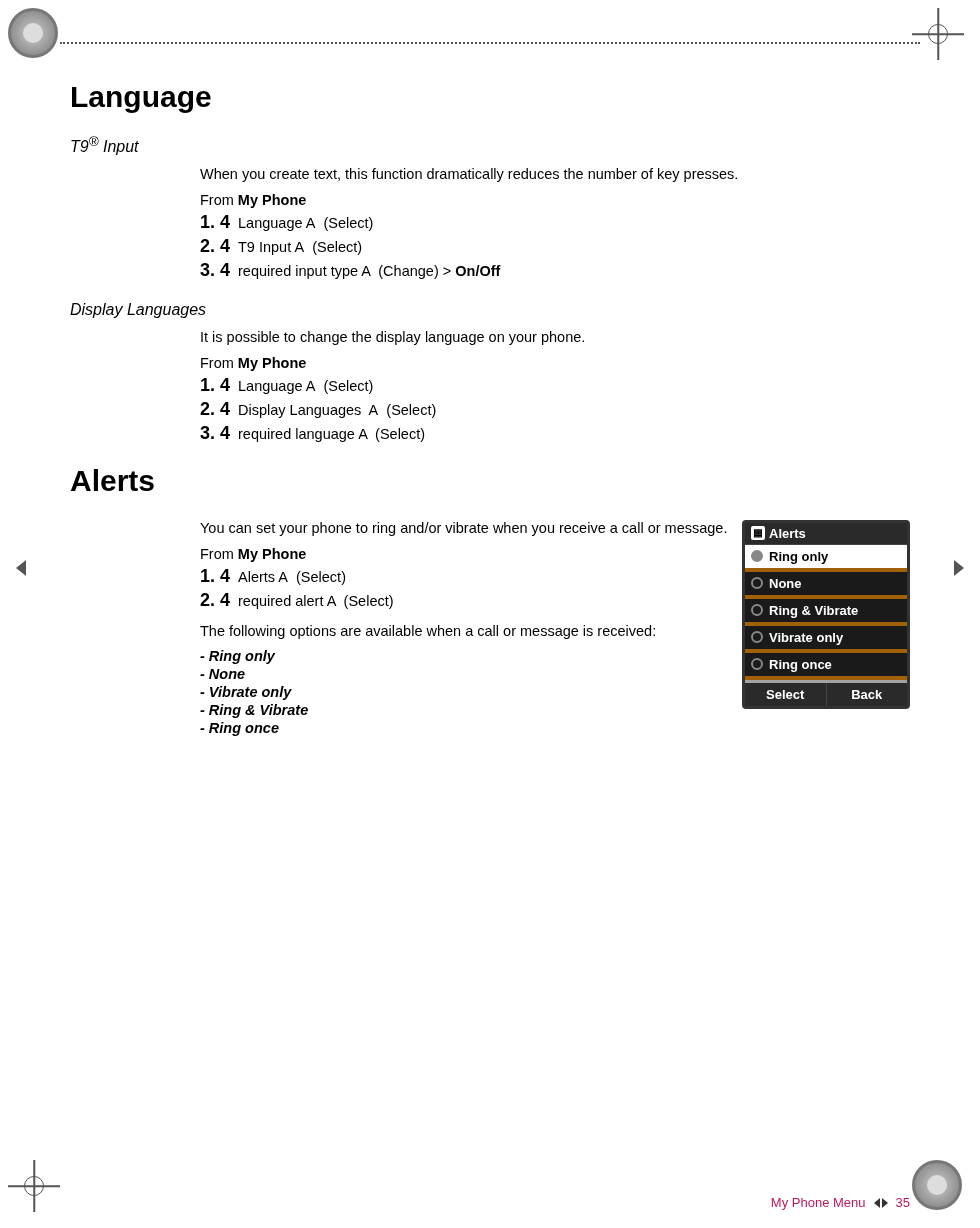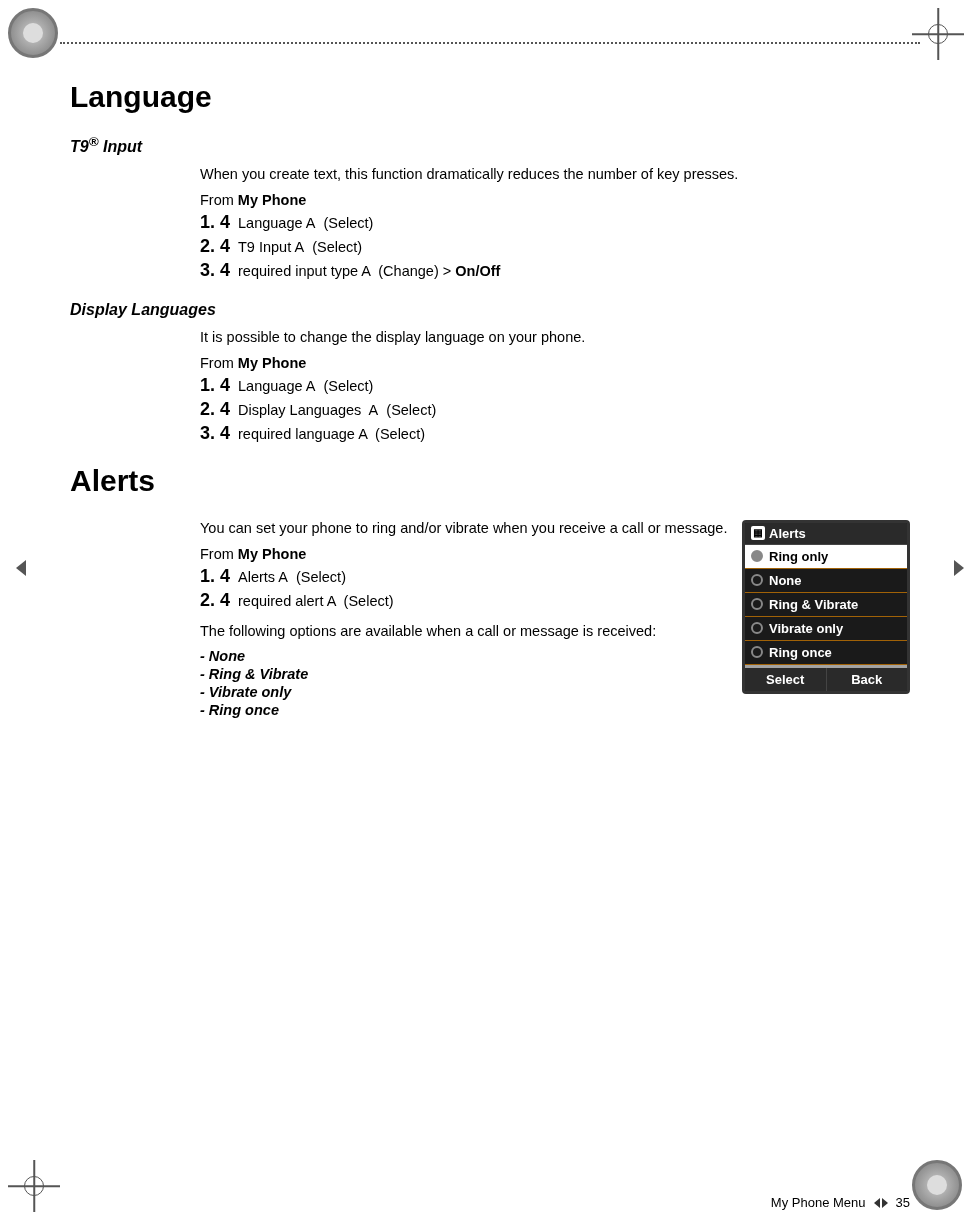--- a/index.html
+++ b/index.html
@@ -47,21 +47,21 @@
     .section-title-large {
       font-size: 30px;
       font-weight: bold;
       margin-bottom: 20px;
       margin-top: 10px;
     }
 
     .subsection-title {
       font-size: 16px;
       font-style: italic;
-      font-weight: bold;
+      font-weight: normal;
       margin-bottom: 8px;
     }
 
     .indented {
       margin-left: 130px;
     }
 
     .body-text {
       font-size: 14.5px;
       line-height: 1.5;
@@ -147,21 +147,21 @@
     }
 
     .screen-row {
       display: flex;
       align-items: center;
       gap: 6px;
       padding: 4px 6px;
       color: #fff;
       font-size: 13px;
       font-weight: bold;
-      border-bottom: 1px solid #a16207;
+      border-bottom: 4px solid #a16207;
       background: #1a1a1a;
     }
 
     .screen-row.highlighted {
       background: #fff;
       color: #000;
     }
 
     .row-dot {
       width: 12px;
@@ -210,21 +210,21 @@
       margin-bottom: 2px;
     }
     .subsection-gap { margin-bottom: 20px; }
 
     
     .page-footer {
       position: absolute;
       bottom: 18px;
       right: 70px;
       font-size: 13px;
-      color: #000000;
+      color: #be185d;
       display: flex;
       align-items: center;
       gap: 8px;
     }
 
     
     .side-arrow-left {
       position: absolute;
       left: 16px;
       top: 560px;
@@ -432,23 +432,24 @@
               <span class="step-action">&nbsp;(Select)</span>
             </li>
             <li>
               <span class="step-num">2.</span>
               <span class="step-key">4</span>
               <span class="step-action">required alert A &nbsp;(Select)</span>
             </li>
           </ol>
           <p class="body-text" style="margin-top:10px;">The following options are available when a call or message is received:</p>
           <ul class="options-list">
+            <li>- Ring only</li>
             <li>- None</li>
+            <li>- Vibrate only</li>
             <li>- Ring &amp; Vibrate</li>
-            <li>- Vibrate only</li>
             <li>- Ring once</li>
           </ul>
         </div>
 
         <div class="alerts-right">
           <div class="phone-screen">
             <div class="screen-header">
               <span class="screen-icon">▦</span>
               <span>Alerts</span>
             </div>

